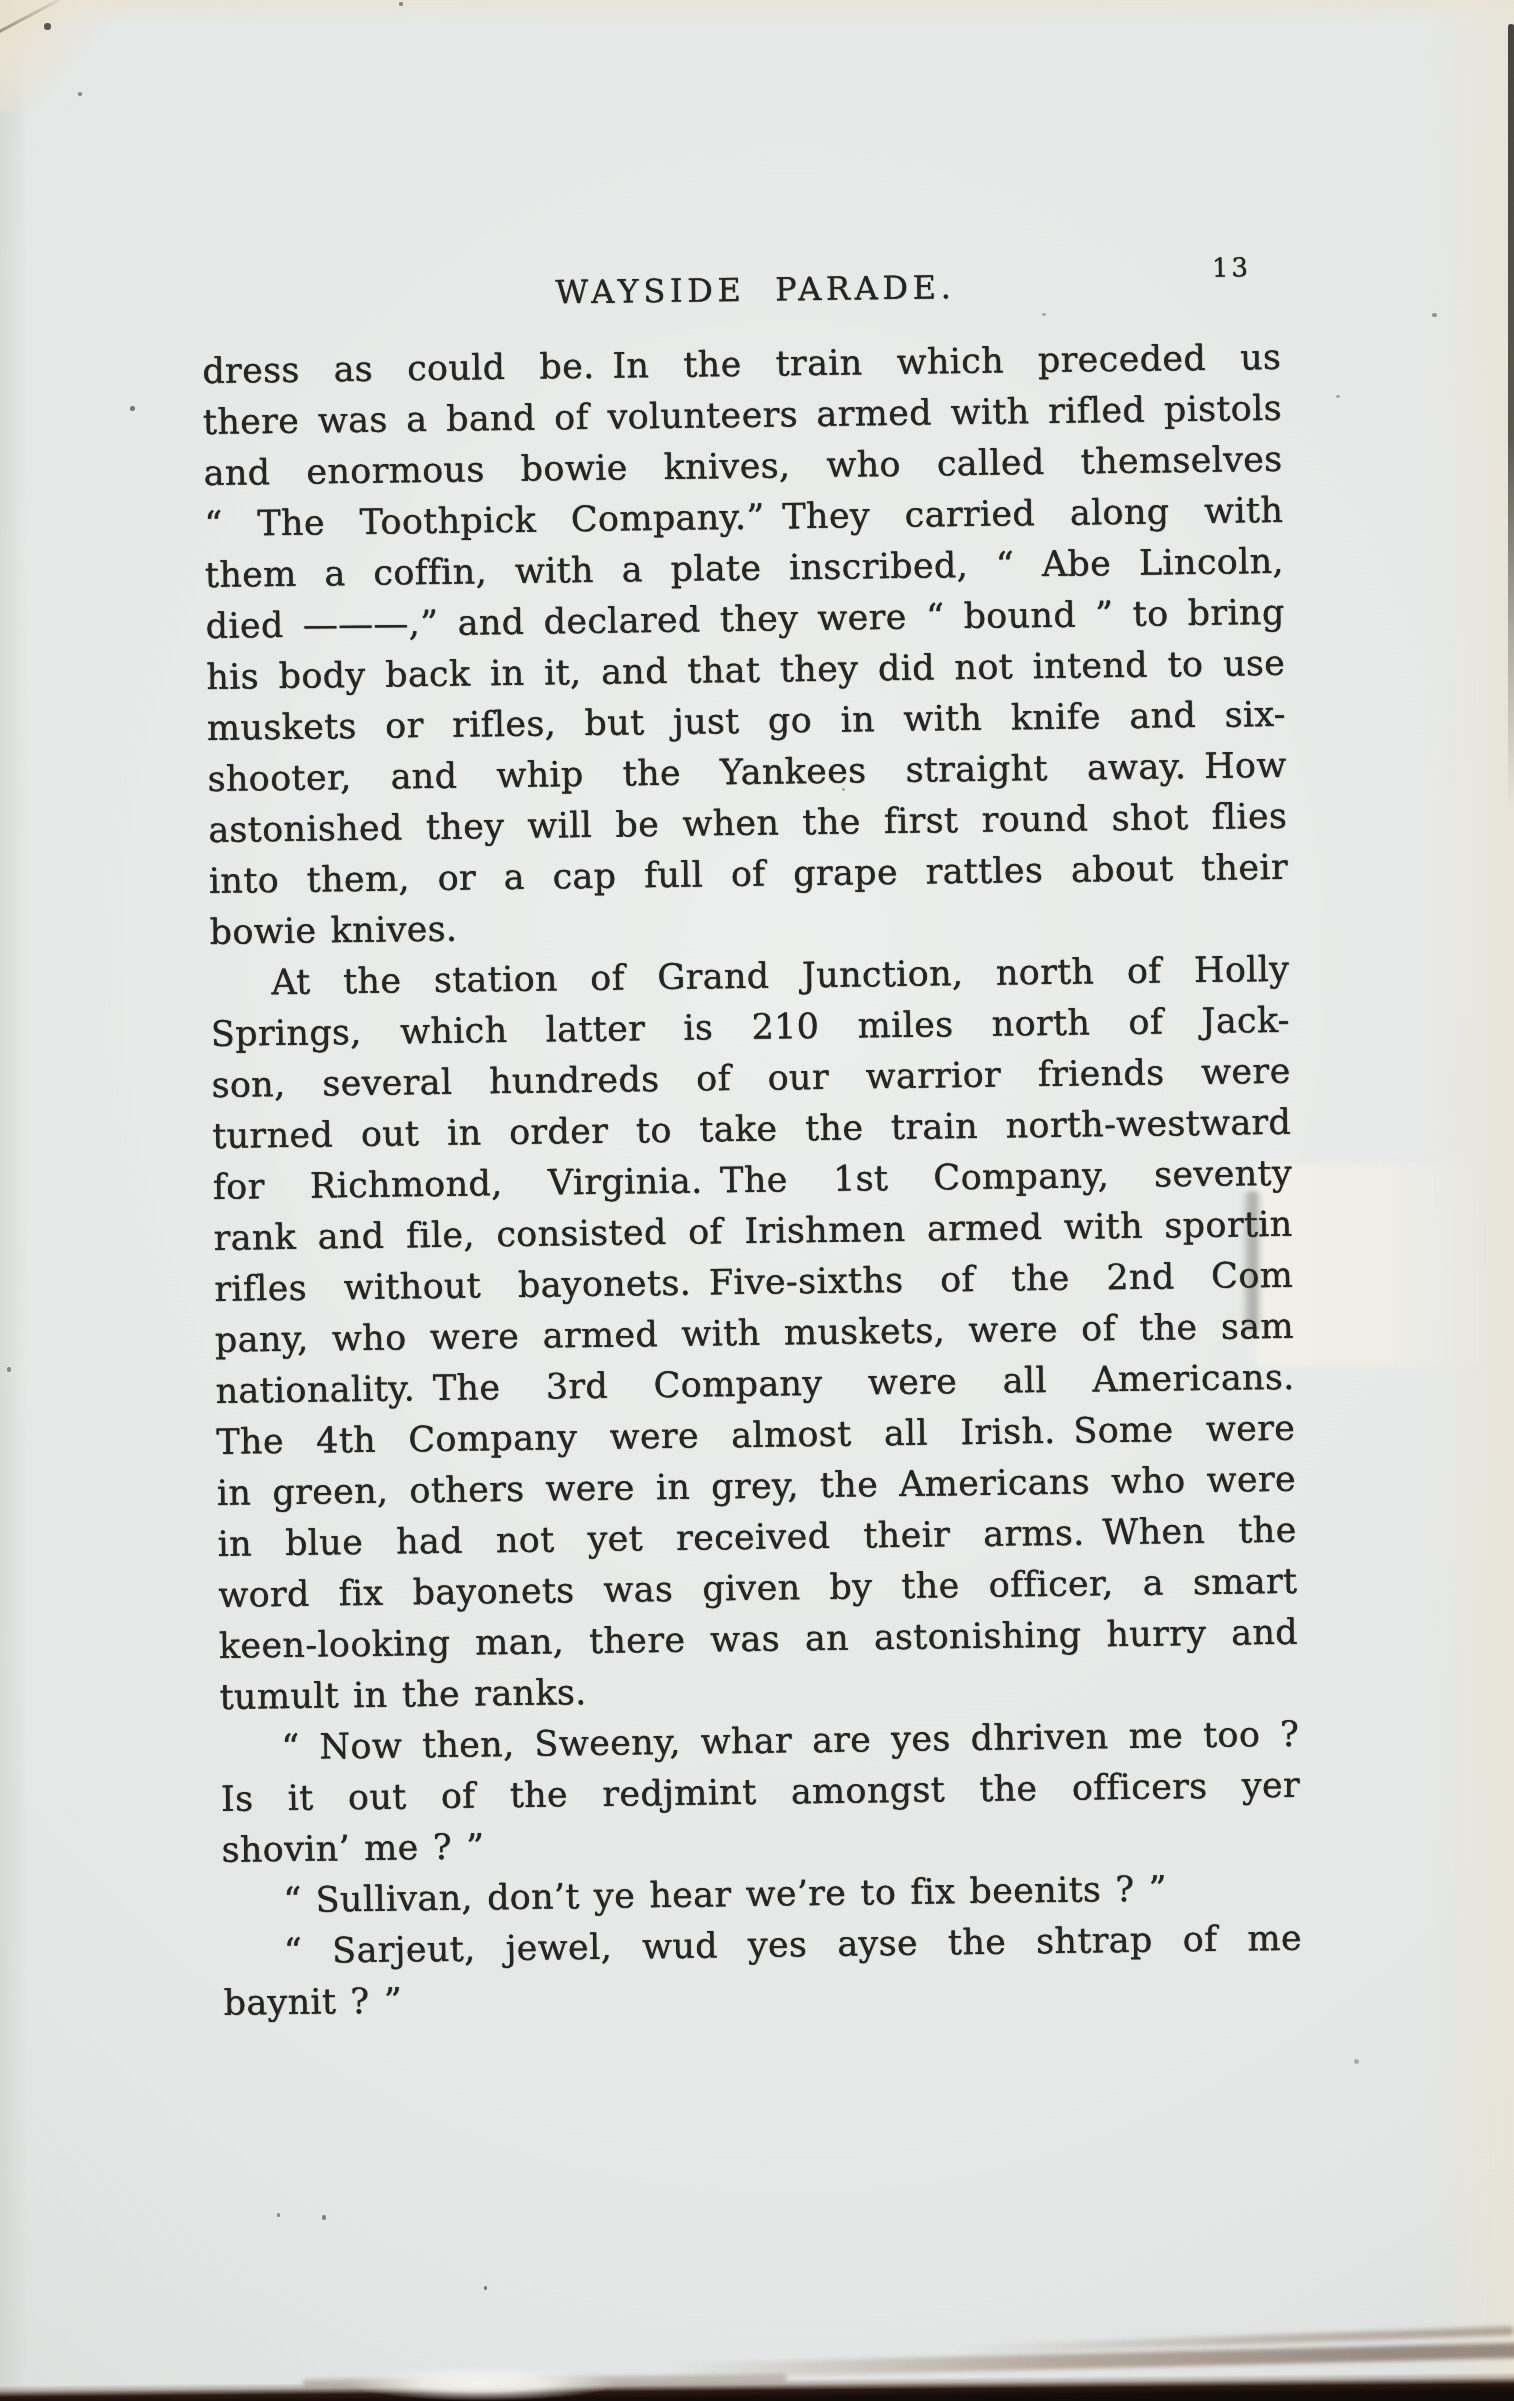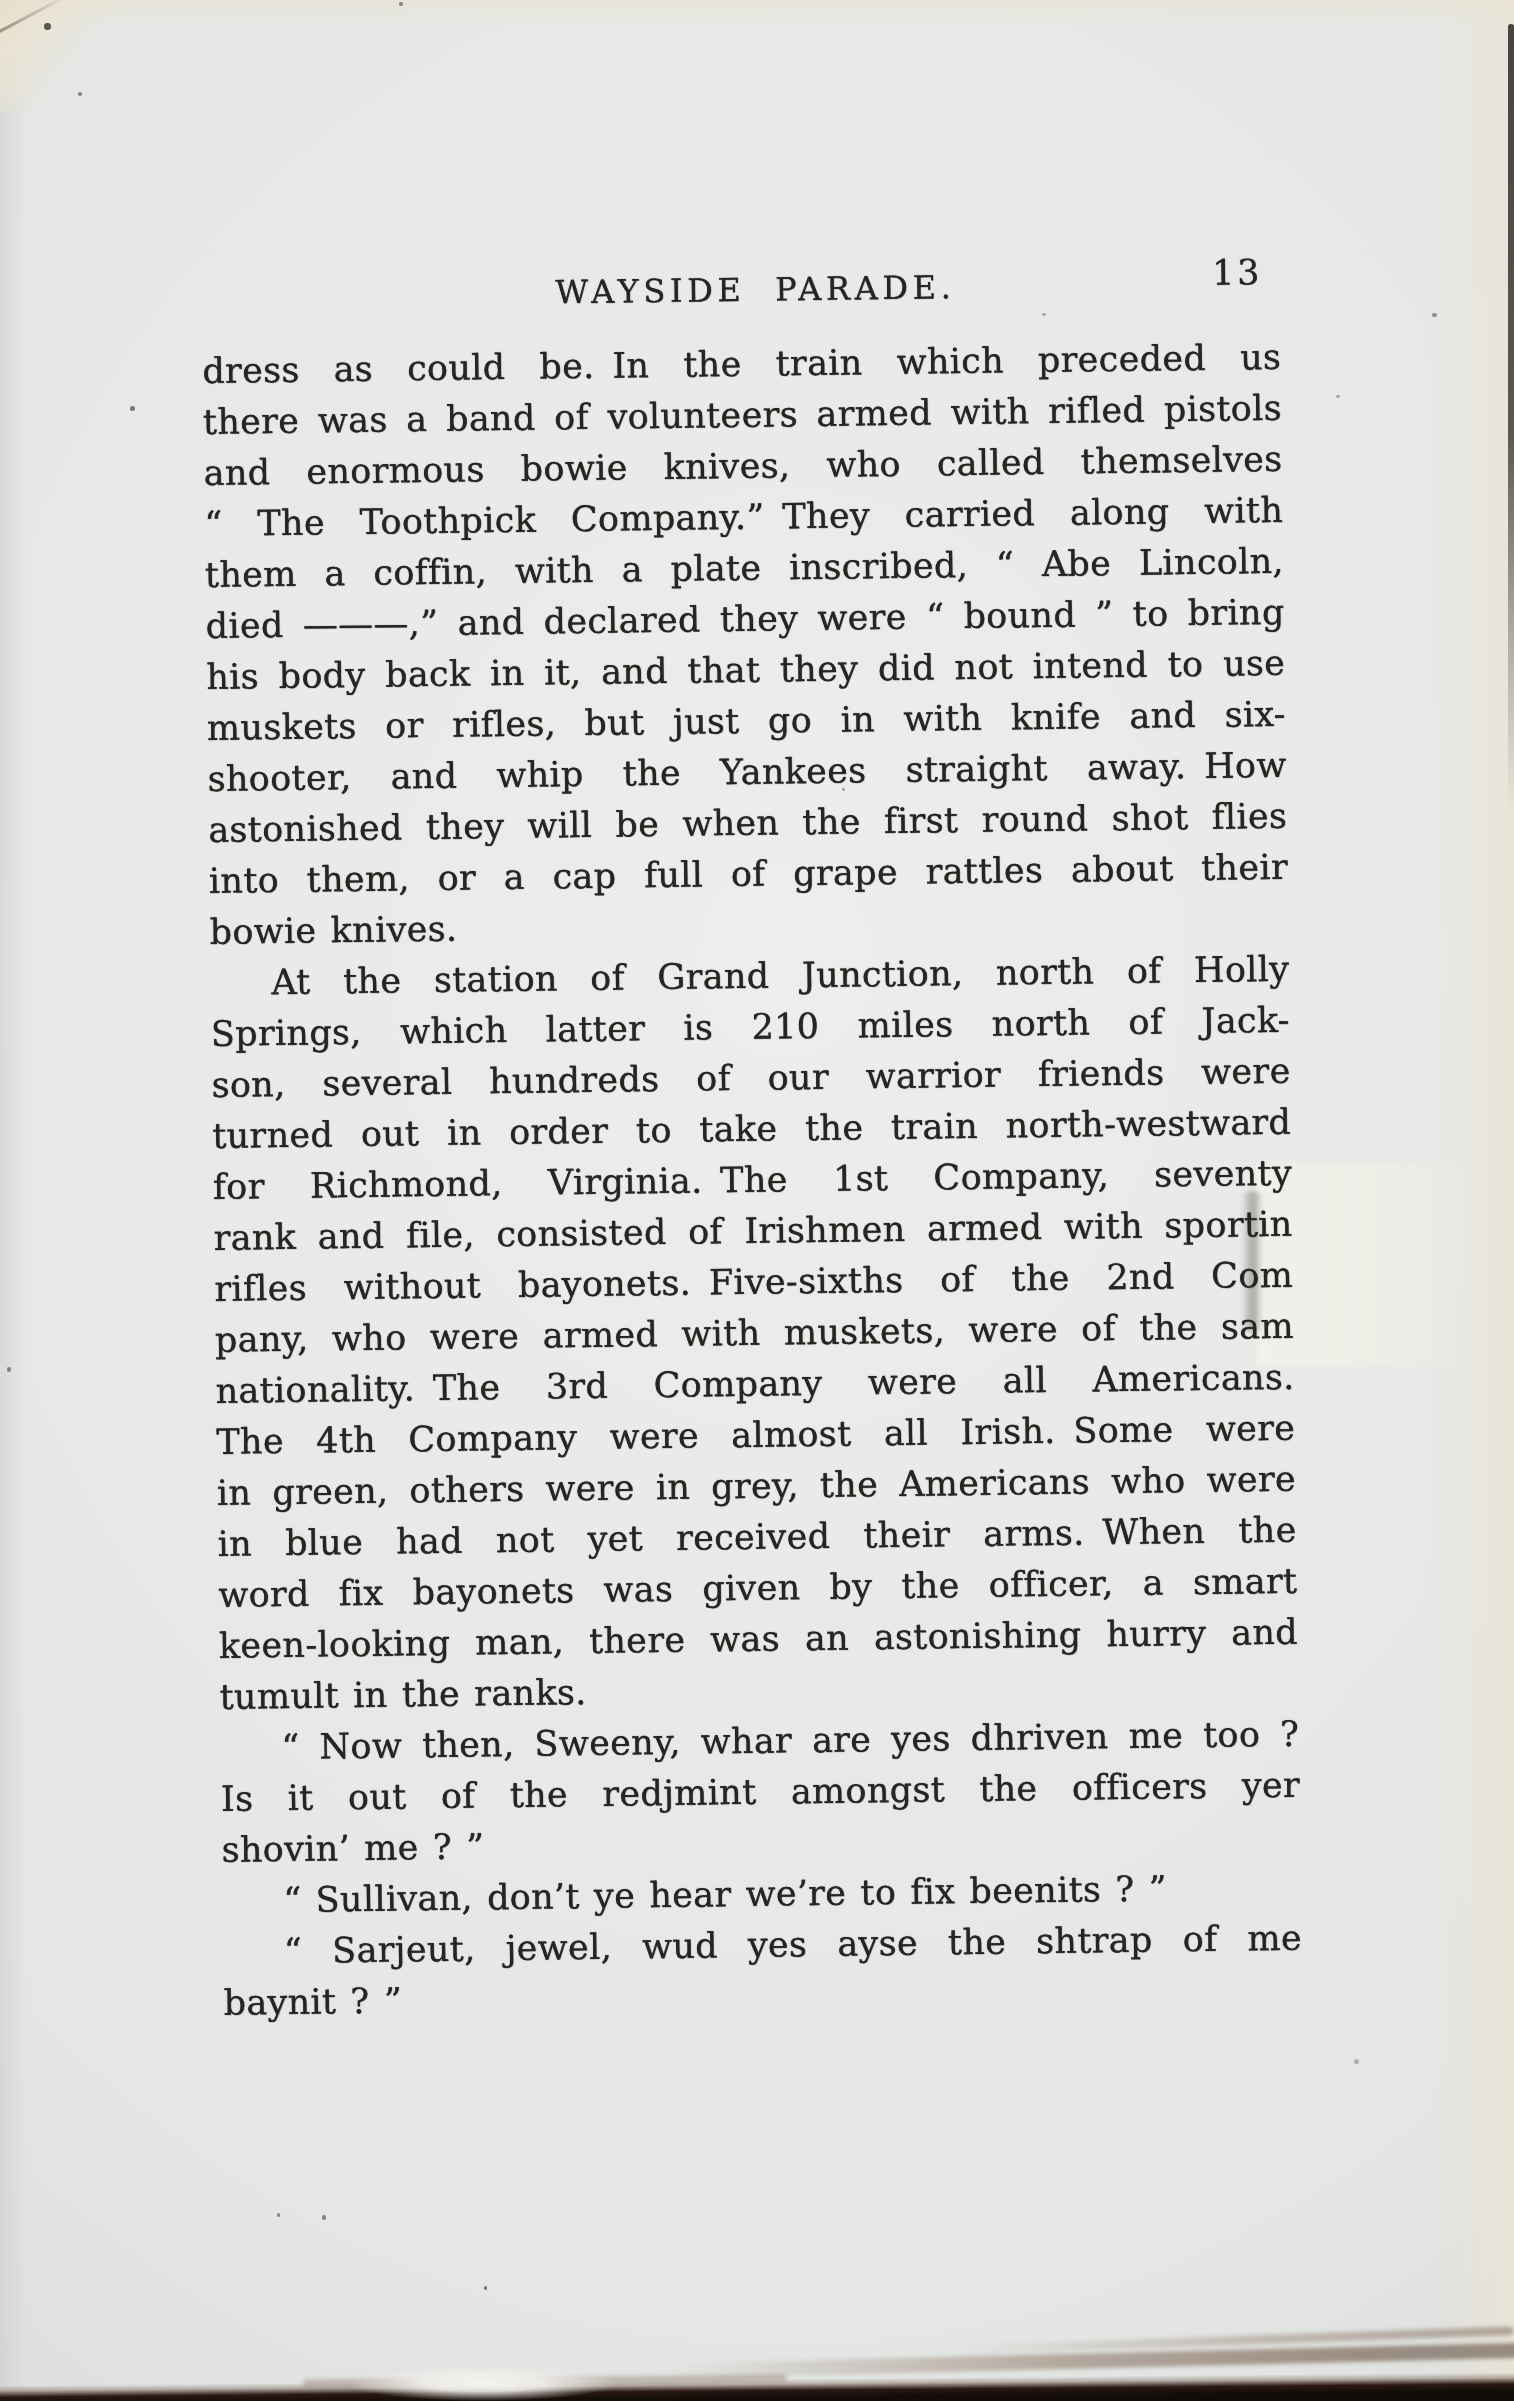--- a/index.html
+++ b/index.html
@@ -49,21 +49,21 @@
     background:radial-gradient(closest-side,#f4f3ee 0%, rgba(244,243,238,.85) 45%, rgba(244,243,238,0) 100%);}
 
   .speck{position:absolute;border-radius:50%;background:#2c2b28;pointer-events:none;}
 
   
   .content{position:absolute;left:0;top:0;width:100%;height:100%;
     transform:rotate(-0.75deg);transform-origin:202px 353px;}
   .ink{color:#262521;text-shadow:0 0 0.9px rgba(38,37,33,.85), 0.5px 0.5px 0 rgba(38,37,33,.3);}
   .running-title{position:absolute;left:556px;top:278px;font-size:32px;
     letter-spacing:4.6px;word-spacing:15px;white-space:nowrap;}
-  .page-number{position:absolute;left:1213px;top:266px;font-size:35px;letter-spacing:2.8px;}
+  .page-number{position:absolute;left:1213px;top:266px;font-size:26px;letter-spacing:2.8px;}
   .text-block{position:absolute;left:202px;top:346px;width:1079px;}
   .para{margin:0;}
   .line{height:51px;line-height:51px;font-size:35px;letter-spacing:0.3px;word-spacing:2.8px;
     text-align:justify;text-align-last:justify;}
   .line.last{text-align-last:left;}
   .line.indent{text-indent:61px;}
 </style>
 </head>
 <body>
 

